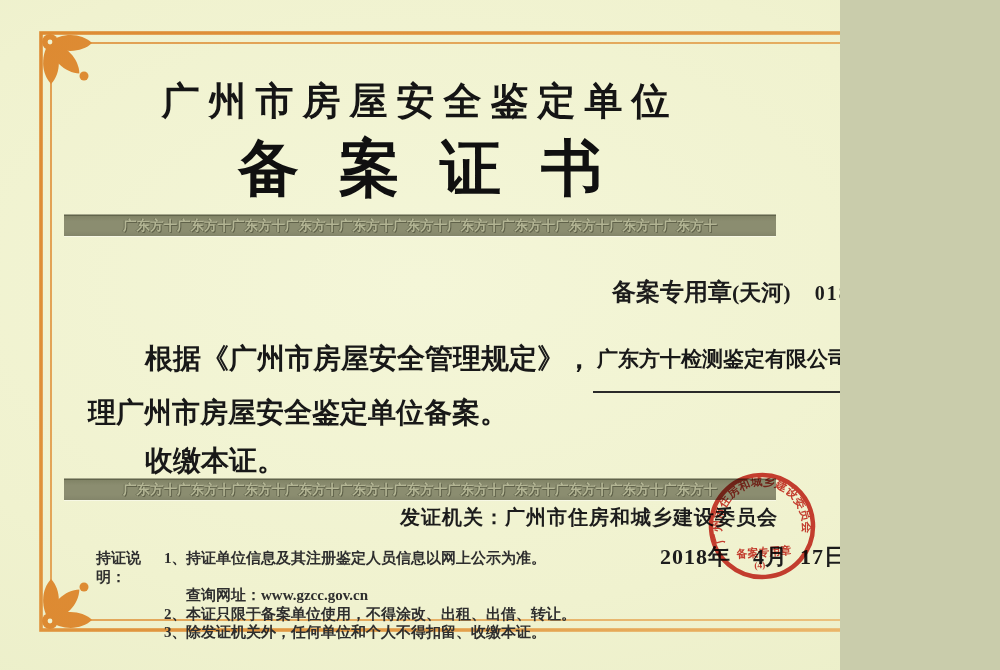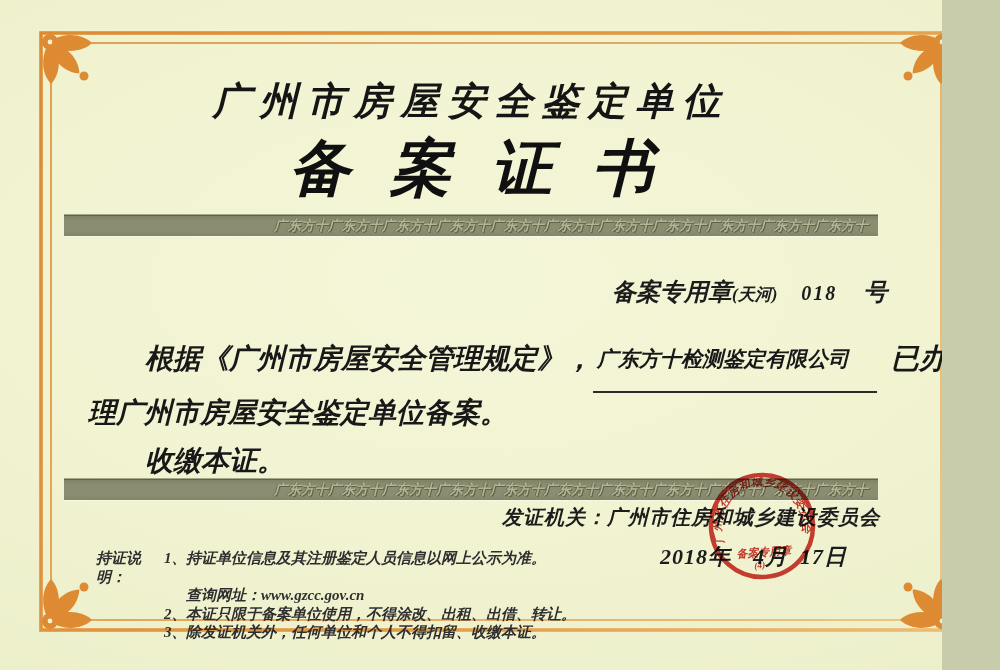--- a/index.html
+++ b/index.html
@@ -1,47 +1,46 @@
 <!DOCTYPE html>
 <html><head>
 <meta charset="utf-8">
 <style>
   html,body{margin:0;padding:0;background:#c9ccab;}
   .stage{
-    position:relative;width:942px;height:670px;overflow:hidden;
+    position:relative;width:840px;height:670px;overflow:hidden;
     background:radial-gradient(ellipse 120% 90% at 50% 42%, #f4f6d8 0%, #f0f2cf 55%, #e9edc6 100%);
     font-family:"Liberation Serif","DejaVu Serif",serif;
     color:#1c1c1c;
-    font-style:italic;
   }
   .frame-svg{position:absolute;left:0;top:0;}
   .org-title{
     position:absolute;left:0;right:0;top:76px;text-align:center;
     font-size:38px;font-weight:bold;letter-spacing:9px;color:#151515;
   }
   .doc-title{
     position:absolute;left:0;right:0;top:128px;text-align:center;
     font-size:61px;font-weight:bold;letter-spacing:40px;padding-left:40px;
     box-sizing:border-box;color:#101010;
   }
   .wm-band{
     position:absolute;left:64px;right:64px;height:21px;
     background:linear-gradient(#7f8264,#8b8d70 30%,#8b8d70 75%,#83856a);
     box-shadow:0 1px 0 rgba(255,255,255,.45), 0 -1px 0 rgba(90,92,70,.5), inset 0 1px 0 rgba(60,62,45,.45);
-    display:flex;align-items:center;justify-content:flex-end;
+    display:flex;align-items:center;justify-content:center;
     padding:0 10px;overflow:hidden;
   }
   .band1{top:215px;} .band2{top:479px;}
   .wm{
     font-size:13.5px;font-weight:bold;color:#b3b594;white-space:nowrap;
     text-shadow:1px 1px 0 #60624a, -1px 0 0 #6c6e55;
     font-family:"Liberation Serif","DejaVu Serif",serif;
   }
   .cert-no{position:absolute;left:612px;top:276px;font-size:24px;font-weight:bold;white-space:nowrap;}
-  .cert-no .district{font-size:17px;text-align:right;}
+  .cert-no .district{font-size:22px;text-align:right;}
   .cert-no .num{font-size:20px;margin-left:24px;letter-spacing:2px;}
   .cert-no .suffix{margin-left:26px;}
   .body-line{position:absolute;left:88px;right:60px;font-size:28px;font-weight:bold;white-space:nowrap;color:#181818;}
   .bl1{top:340px;text-indent:57px;}
   .bl2{top:394px;}
   .bl3{top:442px;text-indent:57px;}
   .company{
     font-size:21px;border-bottom:2px solid #2a2a2a;padding:0 28px 18px 4px;
     display:inline-block;text-indent:0;vertical-align:2px;
   }

